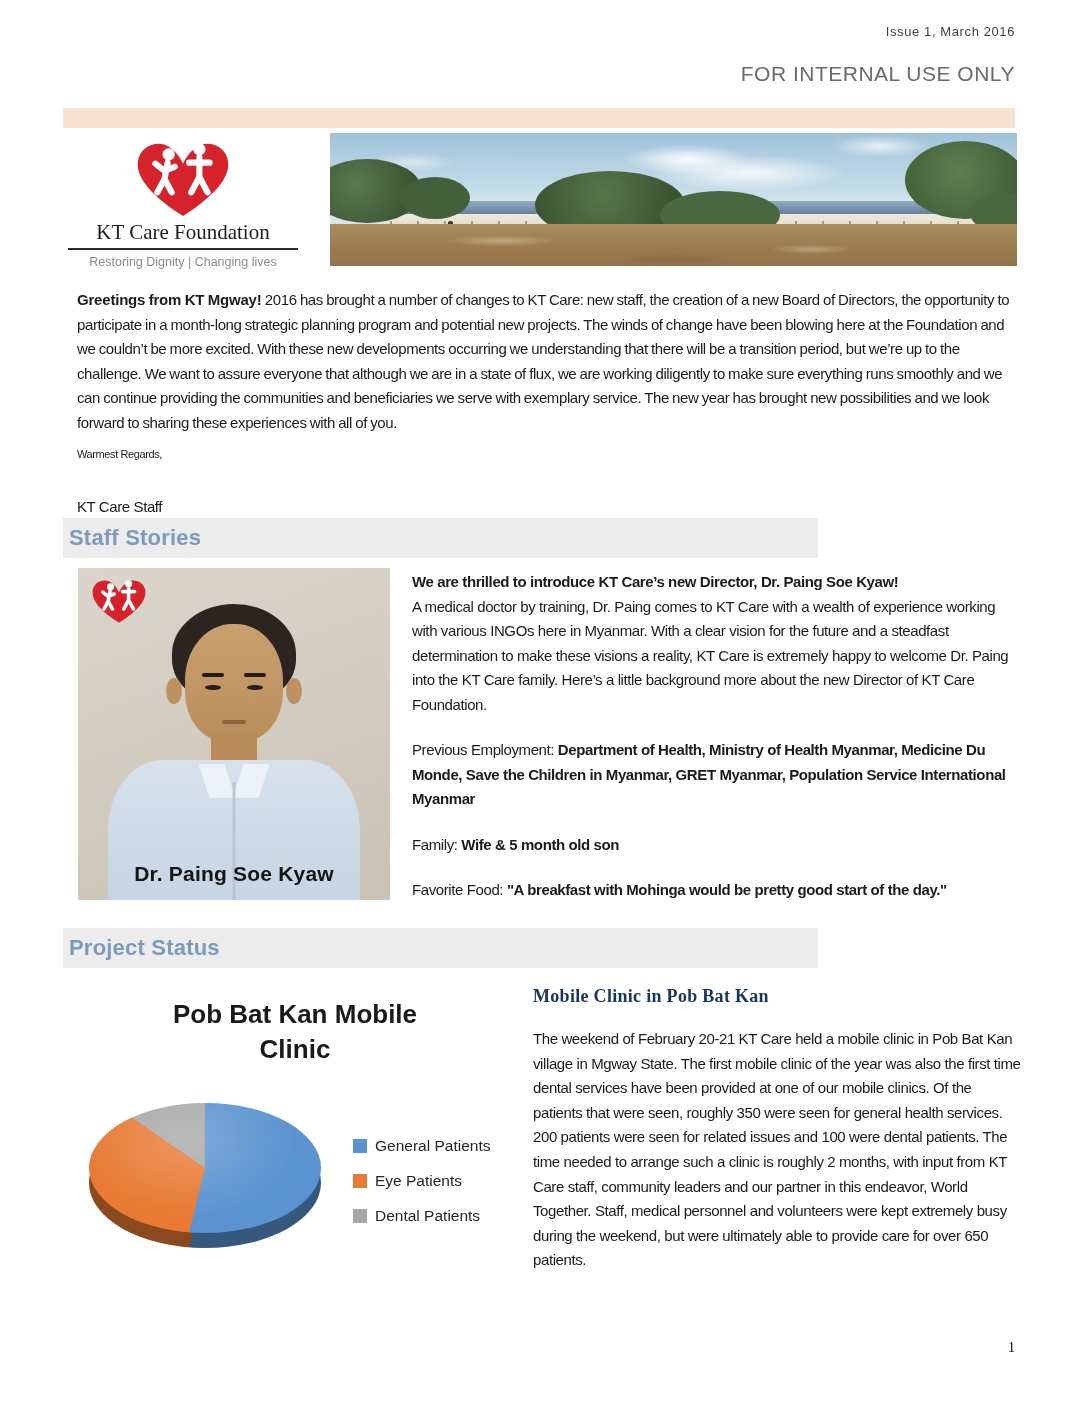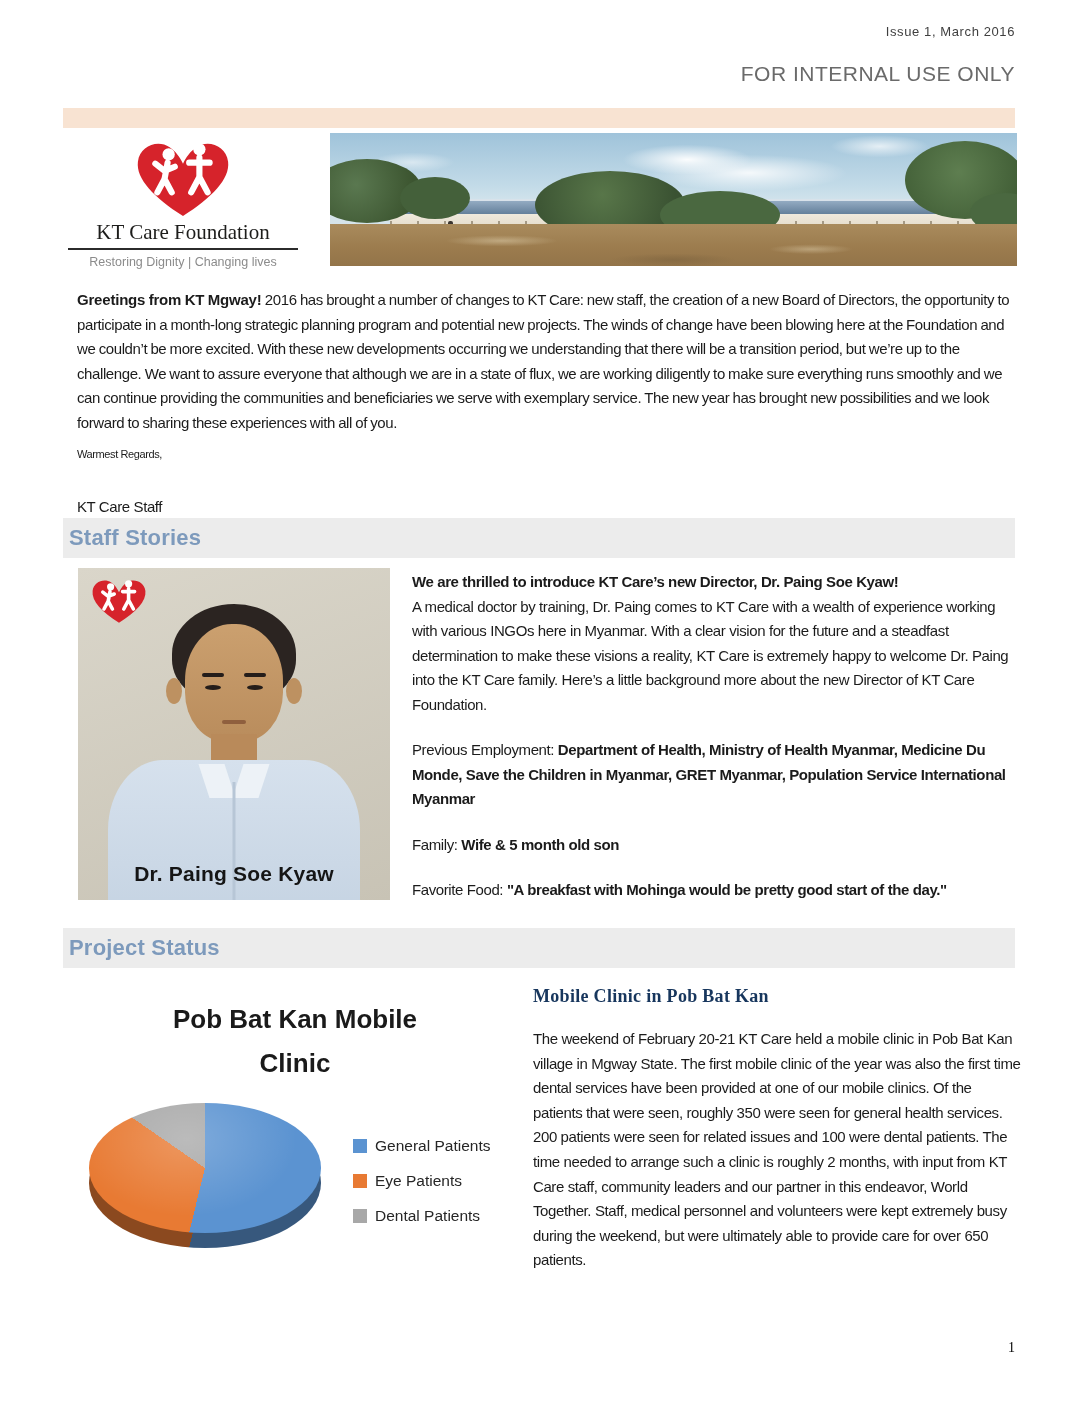--- a/index.html
+++ b/index.html
@@ -53,21 +53,21 @@
   .person-speck{position:absolute;left:118px;top:88px;width:5px;height:12px;background:#3A3530;border-radius:2px;}
 
   
   .greeting{position:absolute;left:77px;top:288px;width:936px;font-size:15px;line-height:24.5px;
     letter-spacing:-.4px;word-spacing:-.5px;}
   .greeting b{letter-spacing:-.2px;}
   .signoff{position:absolute;left:77px;top:448px;font-size:11px;letter-spacing:-.4px;}
   .signature{position:absolute;left:77px;top:480px;font-size:15px;letter-spacing:-.4px;margin-top:18px;}
 
   
-  .section-band{position:absolute;left:63px;width:952px;height:40px;background:var(--section-bg);
+  .section-band{position:absolute;left:63px;width:755px;height:40px;background:var(--section-bg);
     display:flex;align-items:center;padding-left:6px;}
   .section-band span{font-size:22px;font-weight:bold;color:var(--section-heading);letter-spacing:.2px;}
 
   
   .portrait{position:absolute;left:78px;top:568px;width:312px;height:332px;overflow:hidden;
     background:linear-gradient(160deg,#DAD6CA,#C8C3B5);}
   .portrait .mini-logo{position:absolute;left:10px;top:8px;}
   .hair{position:absolute;left:50%;top:36px;transform:translateX(-50%);width:124px;height:100px;
     background:#2B2421;border-radius:52% 52% 46% 46%;}
   .face{position:absolute;left:50%;top:56px;transform:translateX(-50%);width:98px;height:118px;
@@ -91,21 +91,21 @@
   
   .staff-text{position:absolute;left:412px;top:570px;width:608px;font-size:15px;line-height:24.5px;
     letter-spacing:-.4px;}
   .staff-text .intro-h{font-weight:bold;margin:0;}
   .staff-text .intro-b{margin:0;}
   .staff-text .info{margin:21px 0 0 0;}
 
   
   .chart{position:absolute;left:75px;top:985px;width:440px;height:300px;}
   .chart-title{width:280px;margin:12px auto 0 auto;text-align:center;font-weight:bold;font-size:26px;
-    line-height:44px;color:#1A1A1A;}
+    line-height:35px;color:#1A1A1A;}
   .pie-wrap{position:absolute;left:14px;top:118px;width:232px;height:146px;}
   .pie-side,.pie-top{position:absolute;left:0;width:232px;height:130px;border-radius:50%;}
   .pie-side{top:15px;}
   .pie-top{top:0;}
   .legend{position:absolute;left:278px;top:152px;}
   .legend-item{display:flex;align-items:center;margin-bottom:17px;}
   .swatch{width:14px;height:14px;margin-right:8px;flex:0 0 auto;}
   .legend-label{font-size:15.5px;color:#262626;}
 
   

